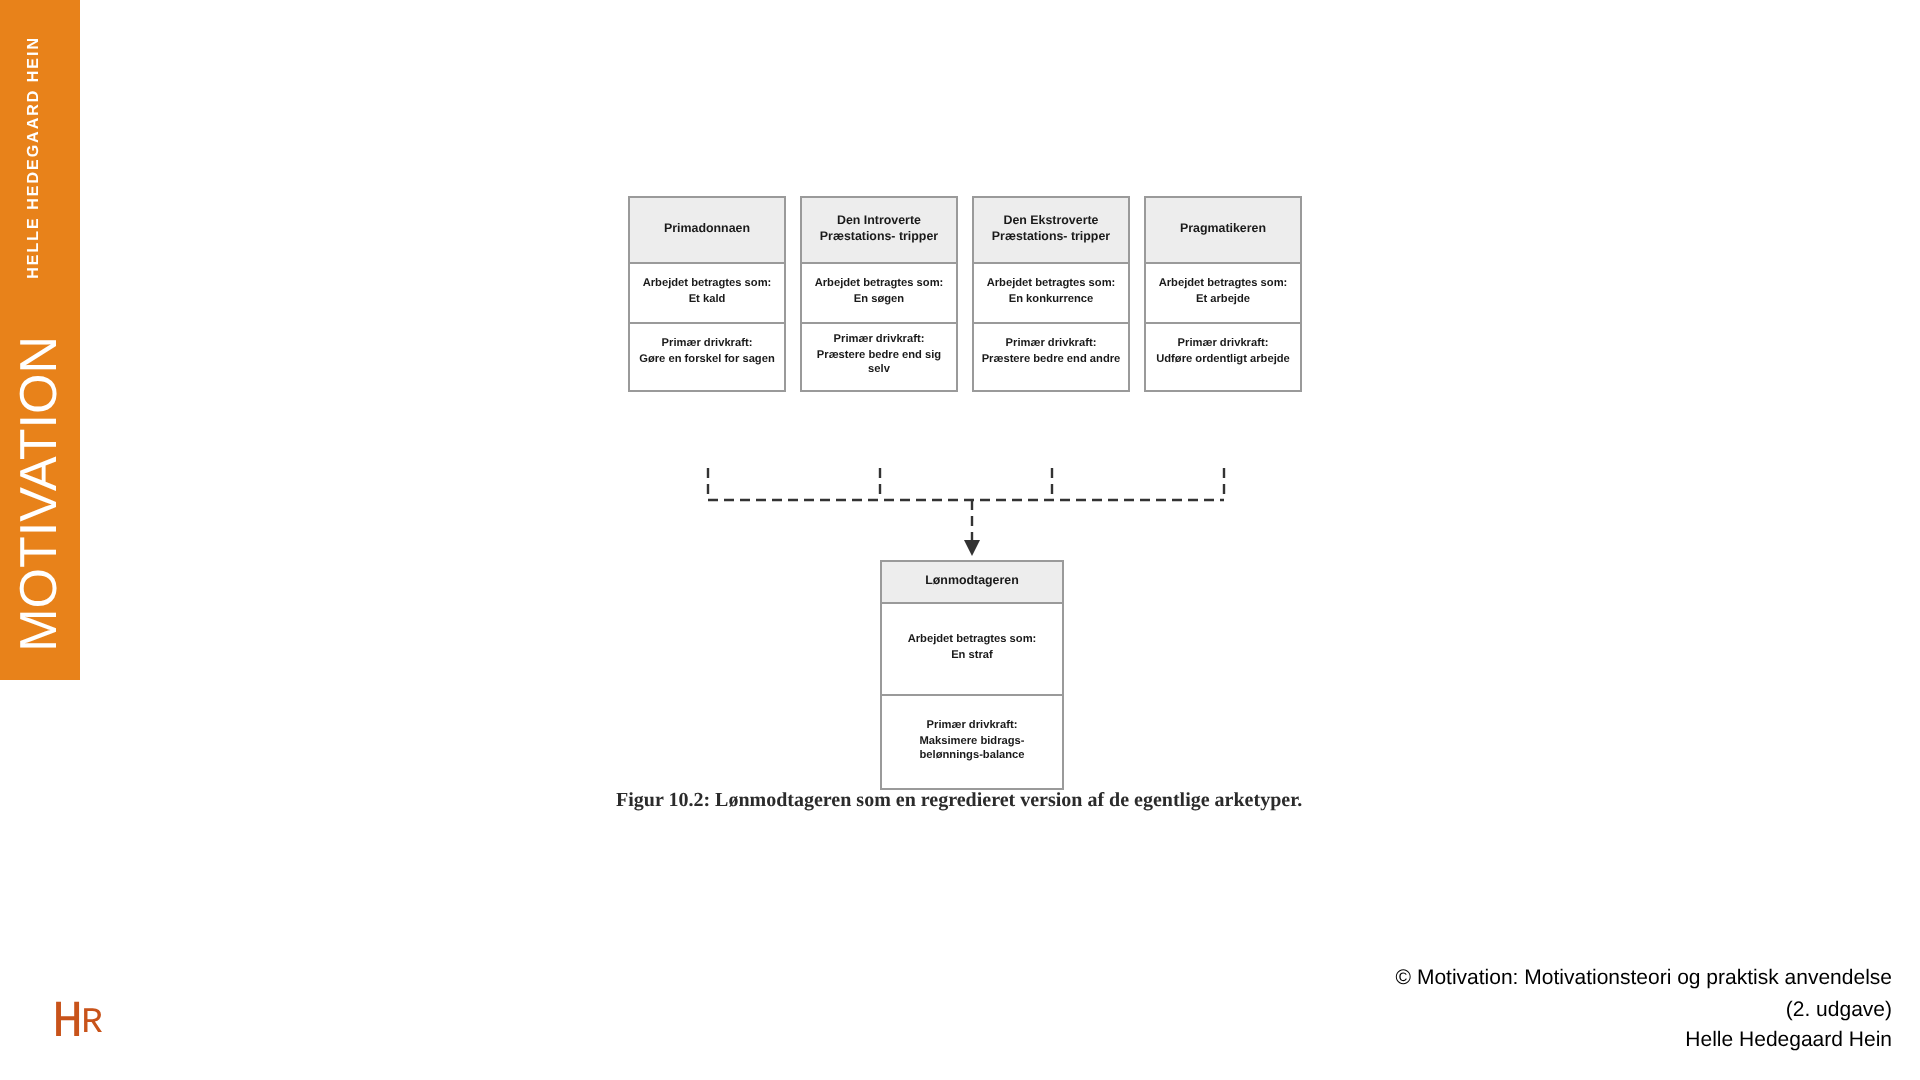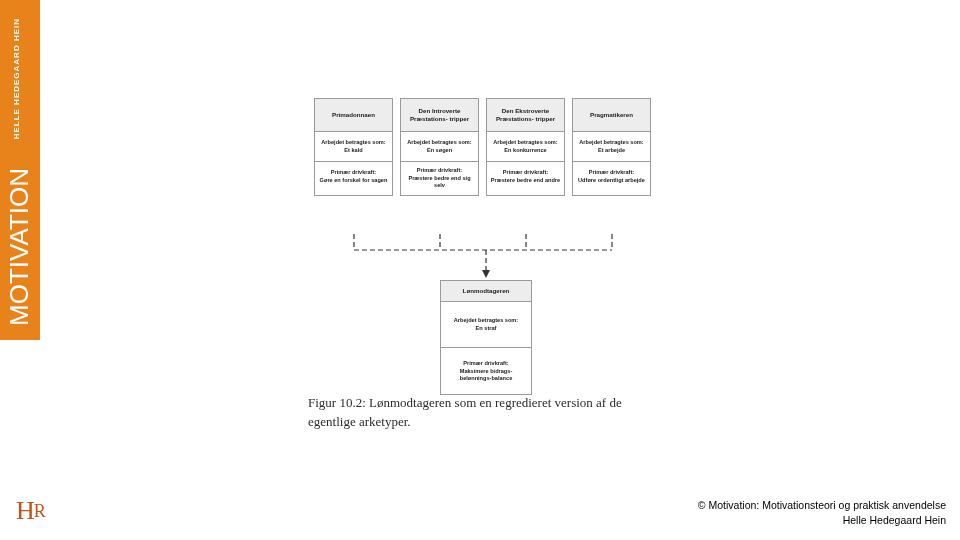--- a/index.html
+++ b/index.html
@@ -56,24 +56,24 @@
   .spine-wrap {
     position: absolute;
     left: 0; top: 0;
     width: 40px;
     height: 400px;
   }
 
   
   .logo {
     position: absolute;
-    left: 16px;
+    left: 26px;
     bottom: 14px;
     color: #C8531A;
-    font-family: Liberation Serif, serif;
+    font-family: Liberation Mono, monospace;
     font-size: 26px;
     letter-spacing: -1px;
   }
   .logo .r {
     font-size: 18px;
     vertical-align: 2px;
   }
 
   
   .figure {
@@ -157,23 +157,24 @@
     pointer-events: none;
   }
 
   
   .caption {
     position: absolute;
     left: 8px;
     top: 296px;
     width: 348px;
     font-family: "Liberation Serif", serif;
-    font-size: 13px;
+    font-size: 10px;
     color: #2b2b2b;
     line-height: 1.45;
+    font-weight: bold;
   }
 
   
   .copyright {
     position: absolute;
     right: 14px;
     bottom: 12px;
     text-align: right;
     font-size: 10.5px;
     color: #000000;
@@ -273,14 +274,15 @@
         <span class="val">Maksimere bidrags-belønnings-balance</span>
       </div>
     </div>
   </div>
 
   <div class="caption">Figur 10.2: Lønmodtageren som en regredieret version af de egentlige arketyper.</div>
 </div>
 
 <div class="copyright">
   <div>© Motivation: Motivationsteori og praktisk anvendelse</div>
+  <div>(2. udgave)</div>
   <div>Helle Hedegaard Hein</div>
 </div>
 
 </body></html>

